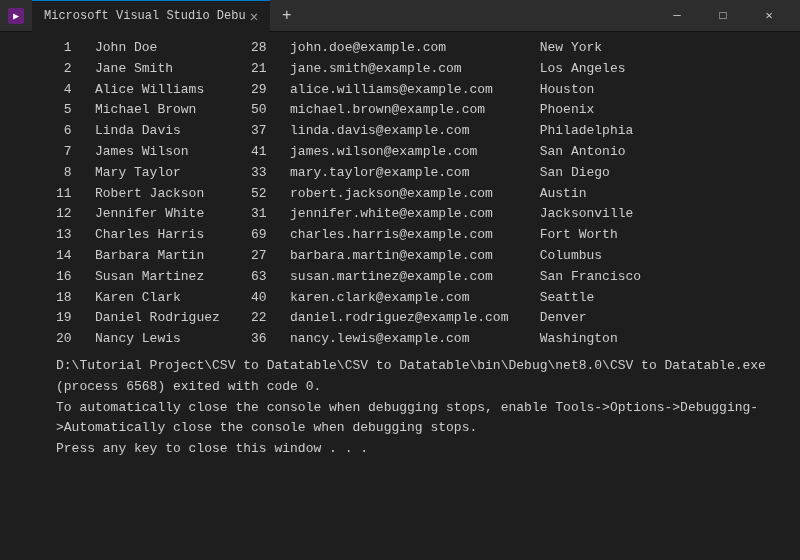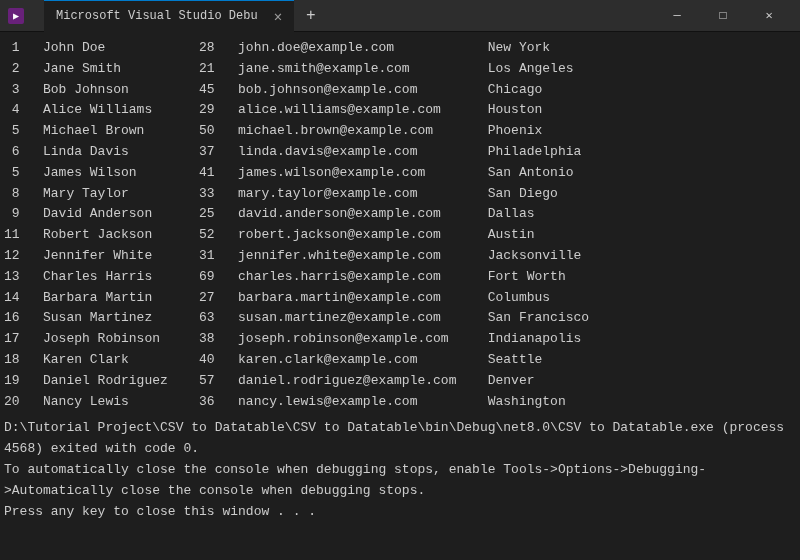--- a/index.html
+++ b/index.html
@@ -35,23 +35,22 @@
       flex-shrink: 0;
     }
     .title-tab {
       display: flex;
       align-items: center;
       background: #1e1e1e;
       color: #ccc;
       padding: 0 12px;
       height: 32px;
       font-size: 12px;
-      gap: 16px;
+      gap: 4px;
       border-top: 1px solid #007acc;
-      margin-left: 12px;
     }
     .title-tab-close {
       font-size: 14px;
       cursor: pointer;
       color: #999;
     }
     .title-bar-add {
       color: #ccc;
       font-size: 16px;
       margin-left: 4px;
@@ -68,27 +67,28 @@
       display: flex;
       align-items: center;
       justify-content: center;
       font-size: 12px;
       color: #ccc;
       cursor: pointer;
       background: transparent;
     }
     .console-area {
       background: #1e1e1e;
-      padding: 6px 4px;
+      padding: 6px 13px;
       height: calc(560px - 32px);
       overflow: hidden;
       color: #cccccc;
       font-family: 'Courier New', Courier, monospace;
       font-size: 13px;
       line-height: 1.6;
+      margin-left: 43px;
     }
     .data-row {
       display: flex;
       white-space: pre;
     }
     .status-area {
       margin-top: 6px;
       color: #cccccc;
       font-family: 'Courier New', Courier, monospace;
       font-size: 13px;
@@ -113,35 +113,32 @@
     <div class="win-btn">─</div>
     <div class="win-btn">□</div>
     <div class="win-btn close">✕</div>
   </div>
 </div>
 
 <div class="console-area">
   <div id="data-table">
       <div class="data-row"> 1   John Doe            28   john.doe@example.com            New York</div>
       <div class="data-row"> 2   Jane Smith          21   jane.smith@example.com          Los Angeles</div>
-      <div class="data-row"> 3   Bob Johnson         45   bob.johnson@example.com         Chicago</div>
       <div class="data-row"> 4   Alice Williams      29   alice.williams@example.com      Houston</div>
       <div class="data-row"> 5   Michael Brown       50   michael.brown@example.com       Phoenix</div>
       <div class="data-row"> 6   Linda Davis         37   linda.davis@example.com         Philadelphia</div>
-      <div class="data-row"> 5   James Wilson        41   james.wilson@example.com        San Antonio</div>
+      <div class="data-row"> 7   James Wilson        41   james.wilson@example.com        San Antonio</div>
       <div class="data-row"> 8   Mary Taylor         33   mary.taylor@example.com         San Diego</div>
-      <div class="data-row"> 9   David Anderson      25   david.anderson@example.com      Dallas</div>
       <div class="data-row">11   Robert Jackson      52   robert.jackson@example.com      Austin</div>
       <div class="data-row">12   Jennifer White      31   jennifer.white@example.com      Jacksonville</div>
       <div class="data-row">13   Charles Harris      69   charles.harris@example.com      Fort Worth</div>
       <div class="data-row">14   Barbara Martin      27   barbara.martin@example.com      Columbus</div>
       <div class="data-row">16   Susan Martinez      63   susan.martinez@example.com      San Francisco</div>
-      <div class="data-row">17   Joseph Robinson     38   joseph.robinson@example.com     Indianapolis</div>
       <div class="data-row">18   Karen Clark         40   karen.clark@example.com         Seattle</div>
-      <div class="data-row">19   Daniel Rodriguez    57   daniel.rodriguez@example.com    Denver</div>
+      <div class="data-row">19   Daniel Rodriguez    22   daniel.rodriguez@example.com    Denver</div>
       <div class="data-row">20   Nancy Lewis         36   nancy.lewis@example.com         Washington</div>
     </div>
   <div class="status-area" id="status-area">
-      <div>D:\Tutorial Project\CSV to Datatable\CSV to Datatable\bin\Debug\net8.0\CSV to Datatable.exe (process 4568) exited with code 0.</div>
+      <div>D:\Tutorial Project\CSV to Datatable\CSV to Datatable\bin\Debug\net8.0\CSV to Datatable.exe (process 6568) exited with code 0.</div>
       <div>To automatically close the console when debugging stops, enable Tools-&gt;Options-&gt;Debugging-&gt;Automatically close the console when debugging stops.</div>
       <div>Press any key to close this window . . .</div>
     </div>
 </div>
 
 </body></html>

